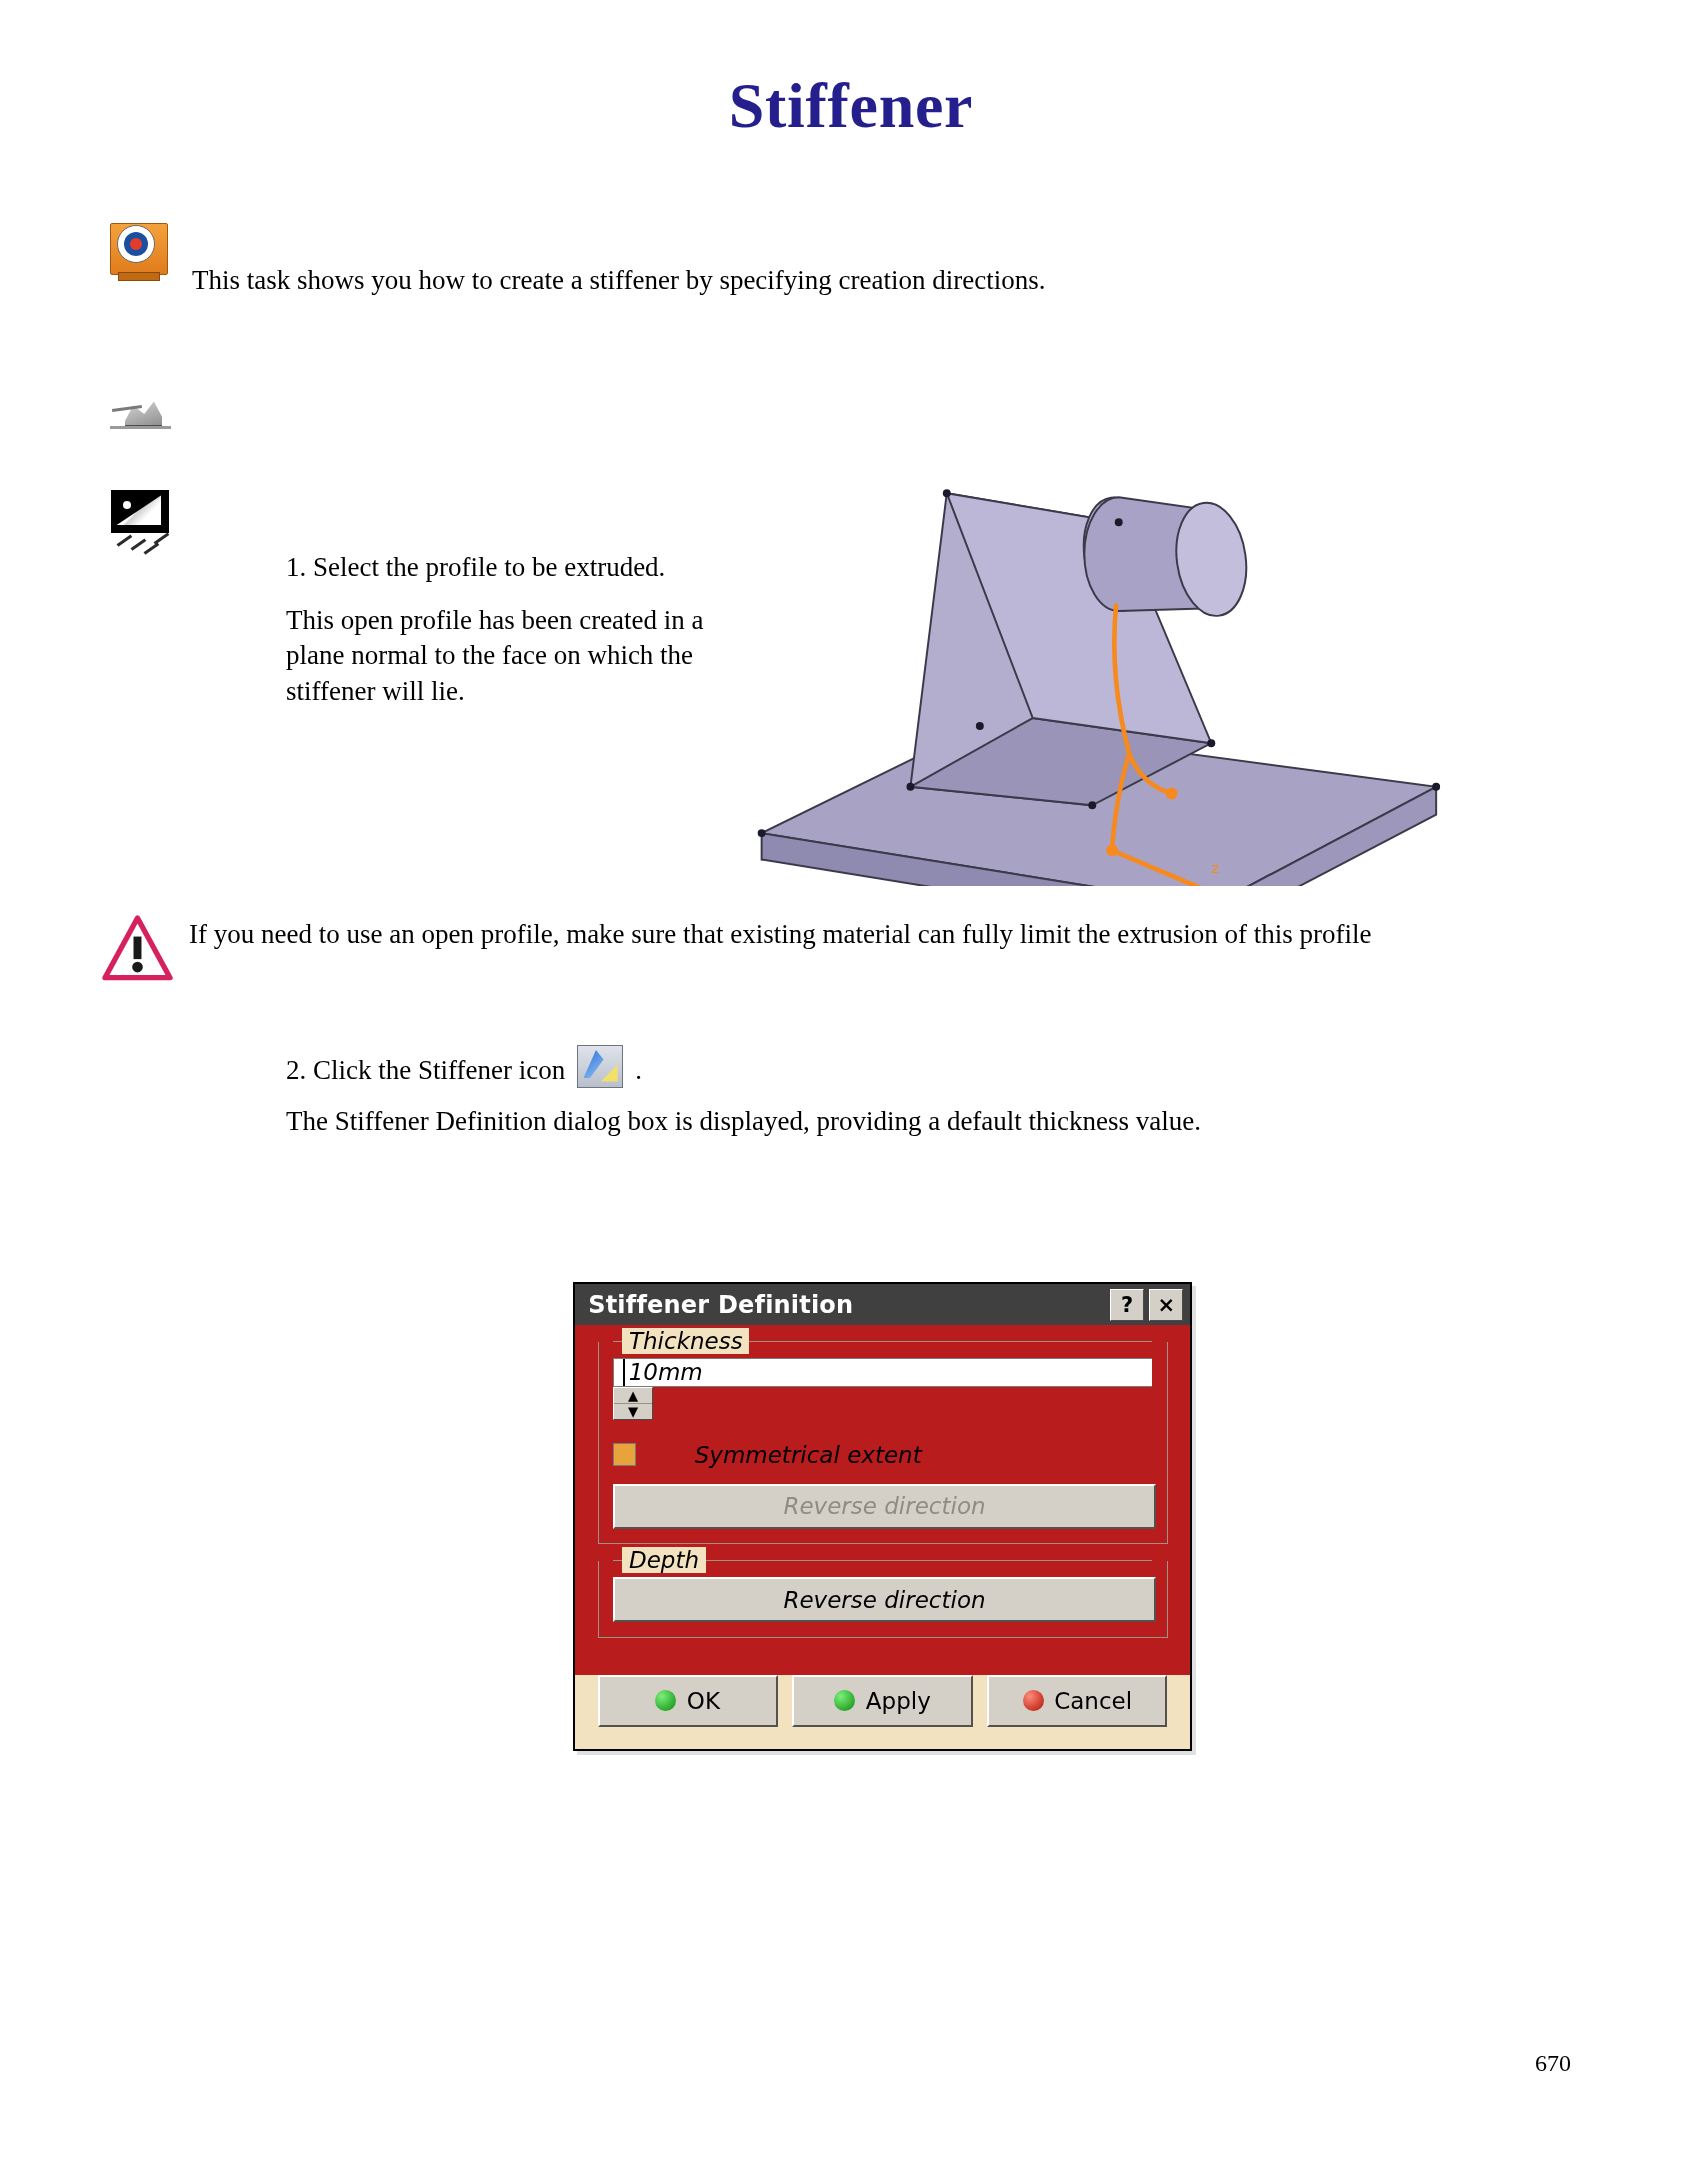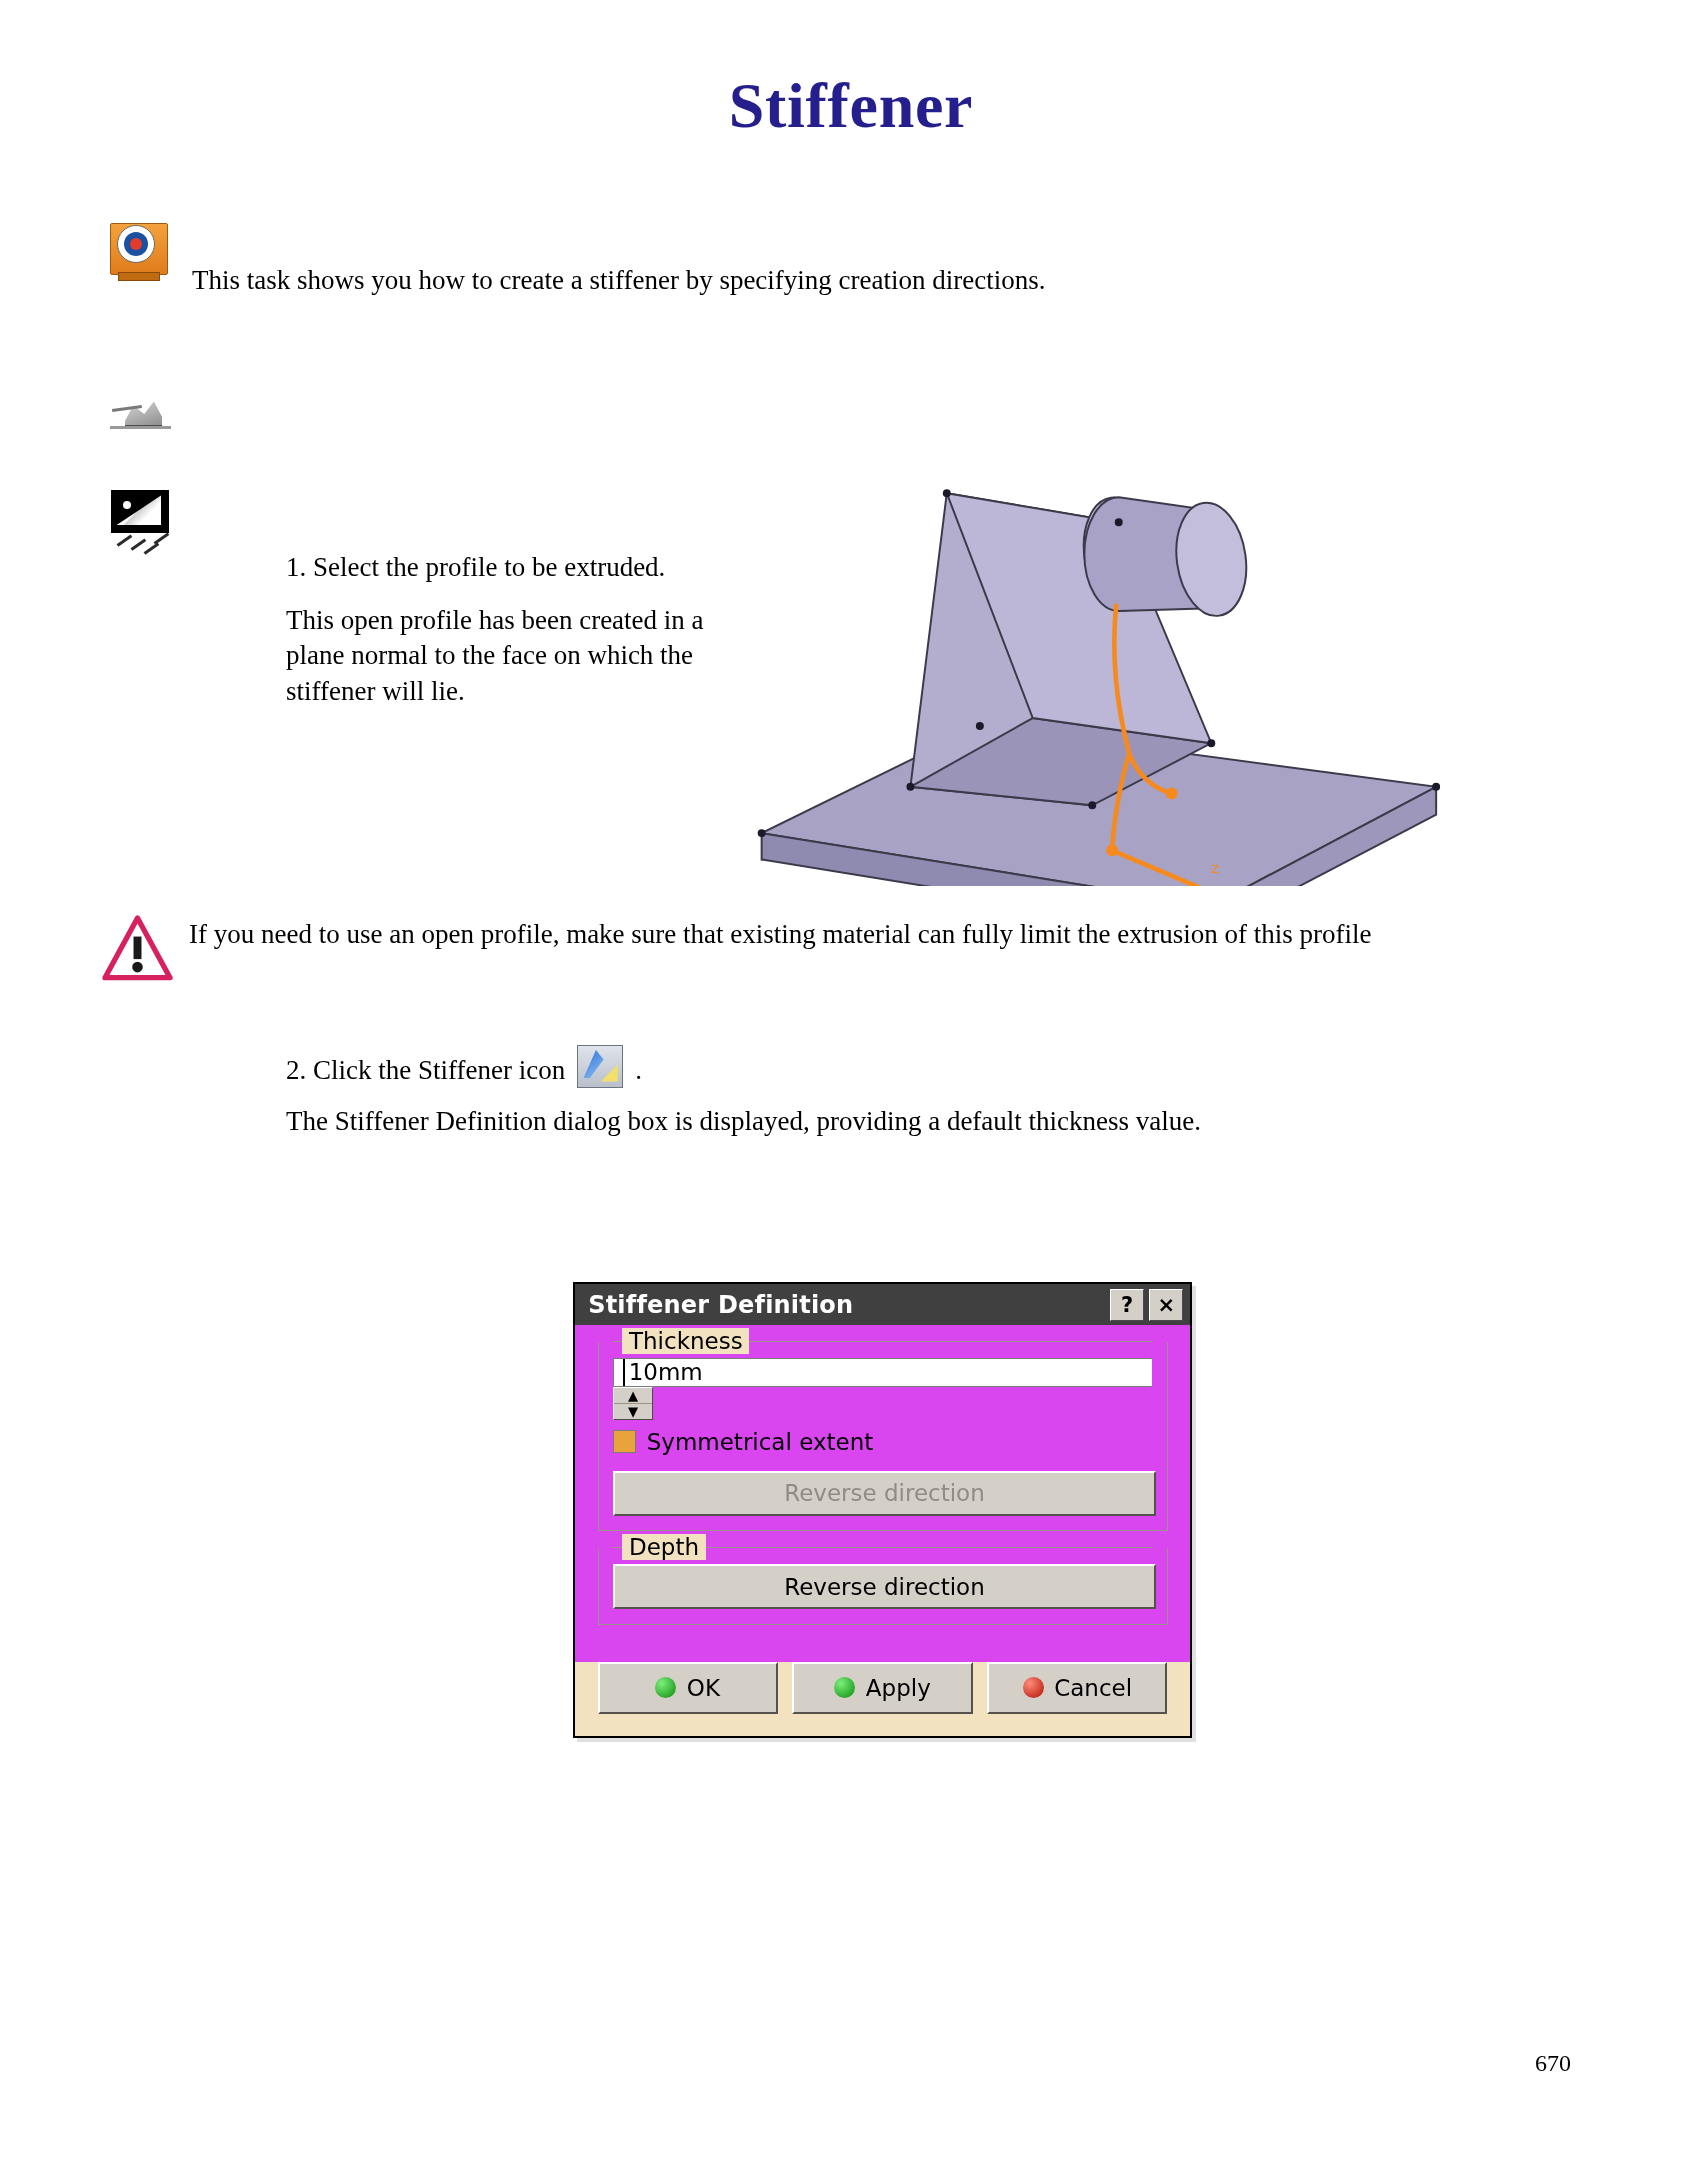--- a/index.html
+++ b/index.html
@@ -272,21 +272,22 @@
     font-size: 21px;
     font-weight: bold;
     color: #000;
     display: flex;
     align-items: center;
     justify-content: center;
     margin-left: 5.3px;
   }
   .dlg-body {
     padding: 17px 22.5px 20px 22.5px;
-    background: #d946ef;
+    background: #b91c1c;
+    font-style: italic;
   }
   .group {
     border: 1.3px solid #9b9486;
     border-top: none;
     margin-bottom: 17px;
     padding: 0 14.6px 14.6px 14.6px;
     position: relative;
   }
   .group-top {
     display: flex;
@@ -352,21 +353,22 @@
     display: flex;
     align-items: center;
     justify-content: center;
     font-size: 13.2px;
     color: #000;
   }
   .spin .sep { flex: 0 0 1.3px; background: #9b9486; }
   .checkrow {
     display: flex;
     align-items: center;
-    margin-top: 9px;
+    margin-top: 22px;
+    gap: 48px;
   }
   .checkbox {
     width: 21px;
     height: 21px;
     background: #e8a33d;
     border: 1.3px solid #7b7b7b;
     margin-right: 10.6px;
   }
   .checklabel {
     font-size: 23px;

